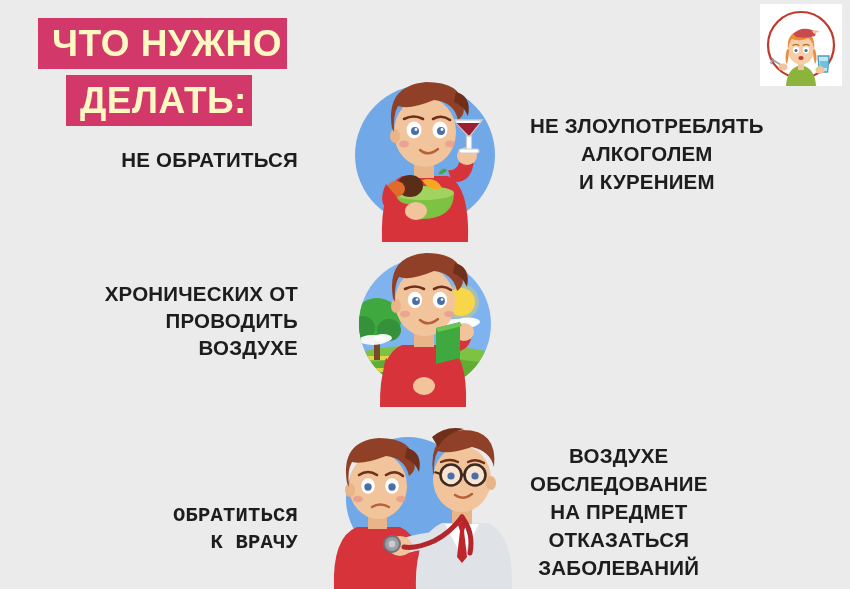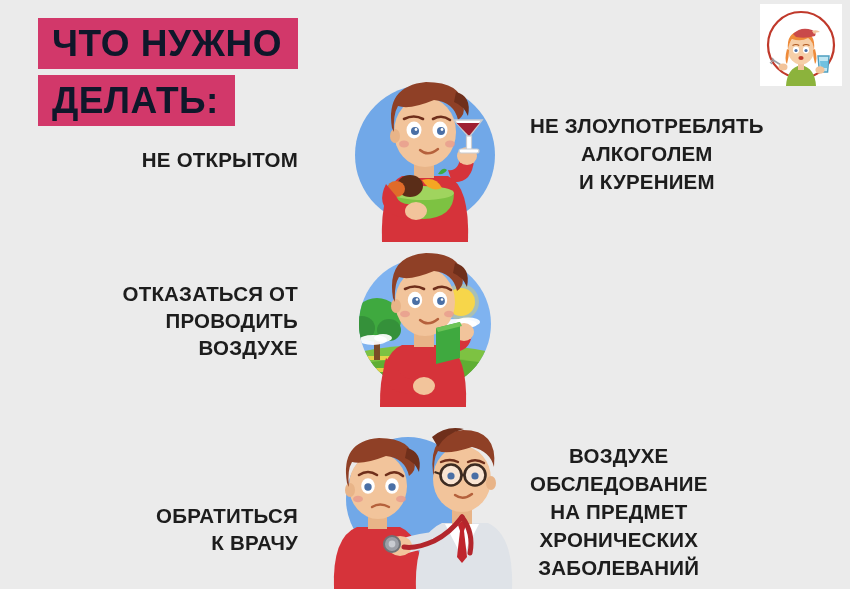--- a/index.html
+++ b/index.html
@@ -25,30 +25,31 @@
   #title-block {
     position: absolute;
     left: 38px;
     top: 18px;
     display: flex;
     flex-direction: column;
     align-items: flex-start;
   }
   .title-line {
     background: #d2386a;
-    color: #0f172a;
+    color: #fef9c3;
     font-weight: bold;
     font-size: 37px;
     line-height: 44px;
     letter-spacing: 0.5px;
-    padding: 4px 16px 3px 14px;
+    padding: 4px 5px 3px 14px;
     white-space: nowrap;
   }
   .title-line + .title-line {
     margin-top: 6px;
+    margin-left: 28px;
   }
 
   
   #logo {
     position: absolute;
     right: 8px;
     top: 4px;
     width: 82px;
     height: 82px;
     background: #ffffff;
@@ -87,21 +88,21 @@
     line-height: 28px;
     letter-spacing: 0.2px;
     white-space: nowrap;
   }
   .left-text div, .right-text div { display: block; }
 
   #row-1 .left-text  { top: 84px; }
   #row-1 .right-text { top: 50px; }
   #row-2 .left-text  { top: 38px; }
   #row-2 .right-text { top: 20px; }
-  #row-3 .left-text  { top: 95px; }
+  #row-3 .left-text  { top: 95px; font-family: Liberation Mono, monospace; }
   #row-3 .right-text { top: 35px; }
 
   
   .illus {
     position: absolute;
     left: 330px;
   }
   #illus-1 { top: 0px;  width: 190px; height: 180px; }
   #illus-2 { top: 0px;  width: 190px; height: 165px; }
   #illus-3 { top: 0px;  width: 215px; height: 182px; left: 312px; }
@@ -148,21 +149,21 @@
 
       <path d="M58 52 h11 l-1.4 16 h-8.2 z" fill="#bfe6f2" stroke="#4e9fc0" stroke-width="1.4"></path>
       <path d="M60 57 h8 l-0.6 7 h-6.8 z" fill="#56b4d9" opacity="0.75"></path>
       <ellipse cx="60" cy="66" rx="4.6" ry="3.8" fill="#f2c49b"></ellipse>
     </svg>
   </div>
 
   <div class="row" id="row-1">
 
     <div class="left-text">
-      <div>НЕ ОТКРЫТОМ</div>
+      <div>НЕ ОБРАТИТЬСЯ</div>
     </div>
 
     <div class="illus" id="illus-1">
       <svg width="190" height="180" viewBox="0 0 190 180" xmlns="http://www.w3.org/2000/svg">
         <circle cx="95" cy="93" r="70" fill="#71a8e8"></circle>
 
         <path d="M52 180 Q50 124 72 114 L118 114 Q140 124 138 180 Z" fill="#d6333a"></path>
 
         <path d="M84 98 h20 v18 h-20 z" fill="#e8b488"></path>
 
@@ -210,21 +211,21 @@
     <div class="right-text">
       <div>НЕ ЗЛОУПОТРЕБЛЯТЬ</div>
       <div>АЛКОГОЛЕМ</div>
       <div>И КУРЕНИЕМ</div>
     </div>
   </div>
 
   <div class="row" id="row-2">
 
     <div class="left-text">
-      <div>ОТКАЗАТЬСЯ ОТ</div>
+      <div>ХРОНИЧЕСКИХ ОТ</div>
       <div>ПРОВОДИТЬ</div>
       <div>ВОЗДУХЕ</div>
     </div>
 
     <div class="illus" id="illus-2">
       <svg width="190" height="165" viewBox="0 0 190 165" xmlns="http://www.w3.org/2000/svg">
         <defs>
           <clipPath id="circ2">
               <circle cx="95" cy="82" r="66"></circle>
             </clipPath>
@@ -339,18 +340,18 @@
         <path d="M150 110 Q162 126 158 146" stroke="#b3262c" stroke-width="5" fill="none" stroke-linecap="round"></path>
         <circle cx="80" cy="137" r="8" fill="#9c9fa6" stroke="#6f7276" stroke-width="2"></circle>
         <circle cx="80" cy="137" r="3.4" fill="#c9ccd1"></circle>
       </svg>
     </div>
 
     <div class="right-text">
       <div>ВОЗДУХЕ</div>
       <div>ОБСЛЕДОВАНИЕ</div>
       <div>НА ПРЕДМЕТ</div>
-      <div>ХРОНИЧЕСКИХ</div>
+      <div>ОТКАЗАТЬСЯ</div>
       <div>ЗАБОЛЕВАНИЙ</div>
     </div>
   </div>
 
 </div>
 
 </body></html>

